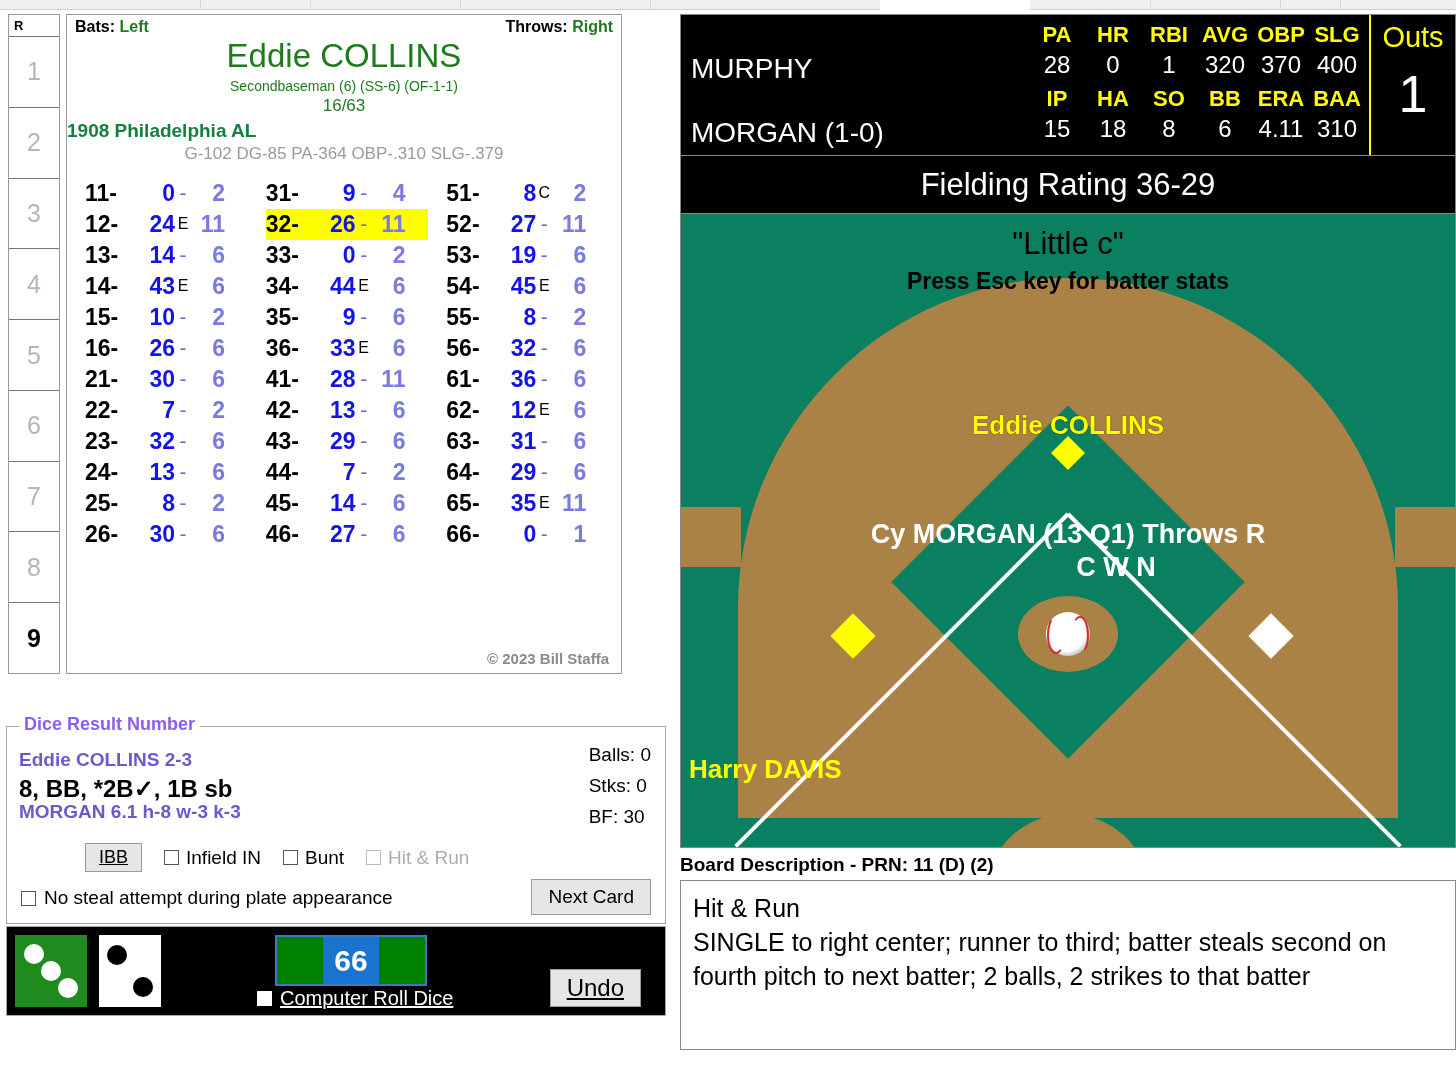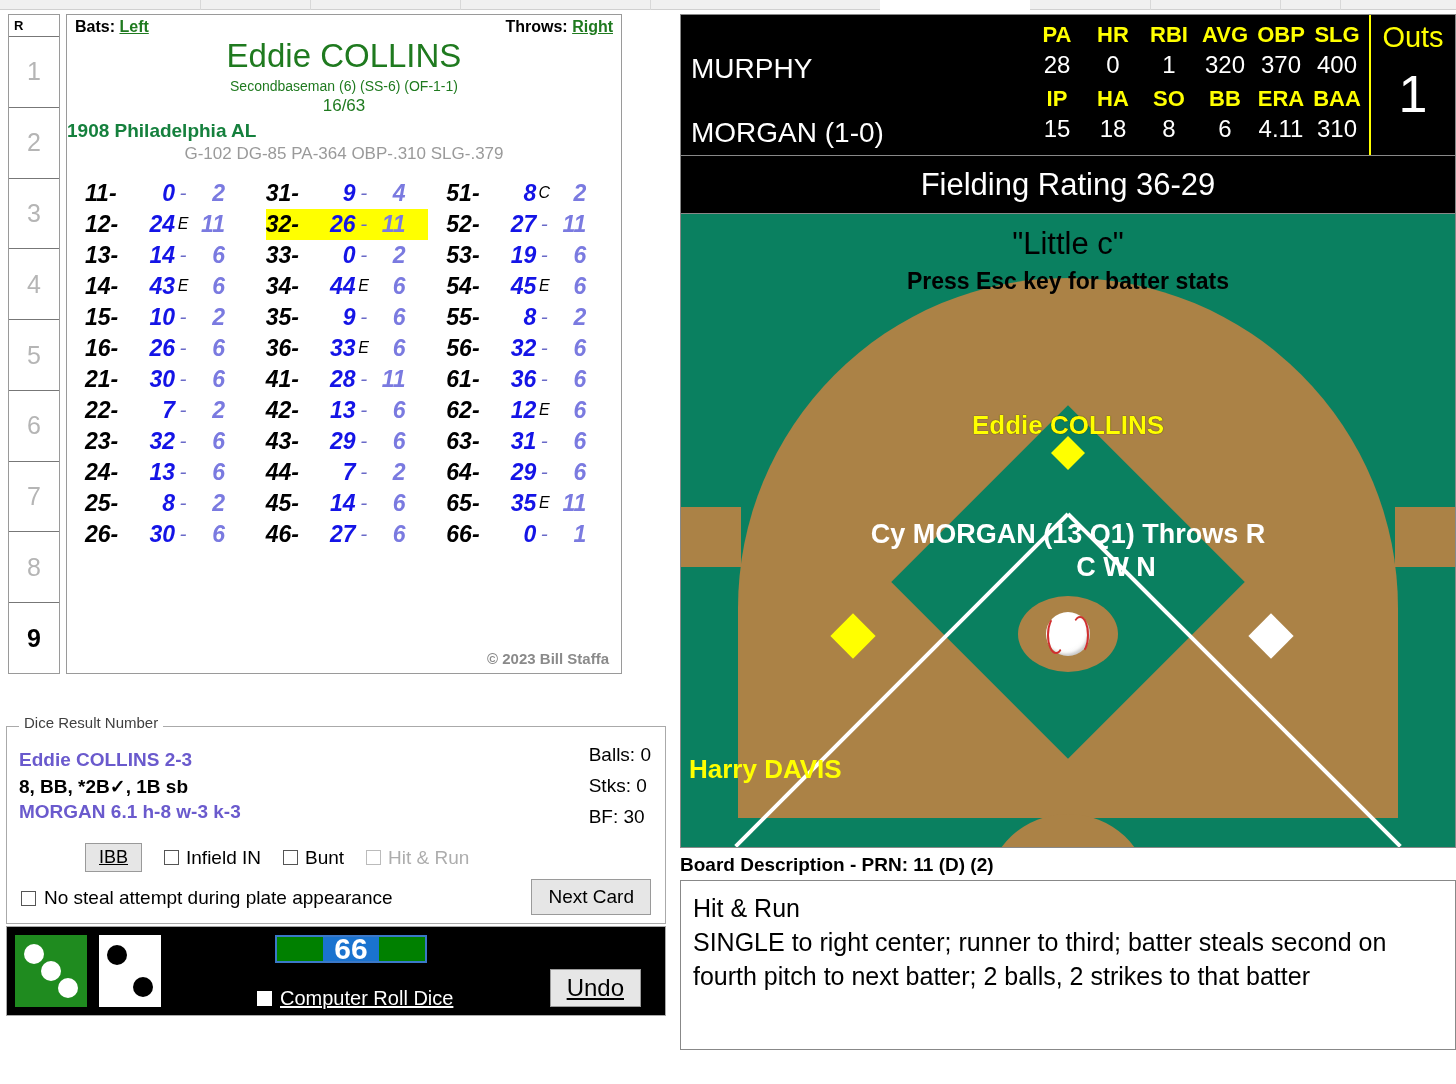--- a/index.html
+++ b/index.html
@@ -26,50 +26,50 @@
     align-items:center; justify-content:center; font-size:25px; color:#b5b5b5; }
   .inning-cell:last-child{ border-bottom:none; }
   .inning-cell.cur{ color:#000; font-weight:bold; }
 
   
   .card{ position:absolute; left:66px; top:0px; width:556px; height:660px;
     border:1px solid #9a9a9a; background:#fff; }
   .card-top{ display:flex; justify-content:space-between; padding:3px 8px 0 8px;
     font-size:16px; font-weight:bold; }
   .lbl{ color:#000; }
-  .val{ color:#1f7a1f;text-decoration:underline; }
+  .val{ color:#1f7a1f; }
   .c-name{ text-align:center; font-size:33px; color:#1f7a1f; margin-top:1px;
     letter-spacing:0px; }
   .c-pos{ text-align:center; font-size:14px; color:#1f7a1f; margin-top:3px; }
   .c-num{ text-align:center; font-size:17px; color:#1f7a1f; margin-top:2px; }
   .c-team{ text-align:left; font-size:19px; color:#15803d; font-weight:bold; margin-top:4px; }
   .c-stats{ text-align:center; font-size:17px; color:#9a9a9a; margin-top:2px; }
 
   .grid{ margin-top:14px; padding:0 12px 0 18px;
     display:grid; grid-template-columns:1fr 1fr 1fr; column-gap:18px; row-gap:0px; }
   .gcell{ font-size:23px; line-height:31px; white-space:nowrap;
-    display:flex; align-items:flex-start;font-style:italic; }
+    display:flex; align-items:flex-start; }
   .gcell .k{ color:#000; font-weight:bold; width:48px; text-align:left; }
   .gcell .a{ color:#1414e6; font-weight:bold; width:42px; text-align:right; }
   .gcell .m{ color:#000; font-size:16px; width:16px; text-align:center;
     position:relative; top:-1px; }
   .gcell .m.dash{ color:#6a6ac8; font-size:21px; }
   .gcell .b{ color:#7a7ae0; font-weight:bold; width:34px; text-align:right; }
   .gcell.hl{ background:#ffff00; }
   .copyright{ position:absolute; right:12px; bottom:6px; font-size:15px;
     color:#8a8a8a; font-weight:bold; }
 
   
   .drn{ position:absolute; left:6px; top:712px; width:660px; height:198px;
     border:1px solid #aaa; background:#fff; }
   .drn-legend{ position:absolute; left:12px; top:-13px; background:#fff;
-    padding:0 5px; font-size:15px; font-weight:normal; color:#404040; }
+    padding:0 5px; font-size:18px; font-weight:bold; color:#8b5cf6; }
   .drn-l1{ position:absolute; left:12px; top:22px; font-size:19px;
     font-weight:bold; color:#6a5acd; }
-  .drn-l2{ position:absolute; left:12px; top:48px; font-size:19px;
+  .drn-l2{ position:absolute; left:12px; top:48px; font-size:24px;
     font-weight:bold; color:#000; }
   .drn-l3{ position:absolute; left:12px; top:74px; font-size:19px;
     font-weight:bold; color:#6a5acd; }
   .drn-right{ position:absolute; right:14px; top:12px; text-align:left;
     font-size:19px; color:#000; line-height:31px; }
 
   .ctrl-row{ position:absolute; left:0; top:116px; width:100%;
     display:flex; align-items:center; padding-left:78px; gap:22px; font-size:19px; }
   .btn{ border:1px solid #9a9a9a; background:#e6e6e6; padding:3px 13px;
     font-size:18px; color:#000; cursor:pointer; }
@@ -86,21 +86,21 @@
 
   
   .dice-strip{ position:absolute; left:6px; top:912px; width:660px; height:90px;
     background:#000; border:1px solid #aaa; }
   .die{ position:absolute; top:8px; width:72px; height:72px; }
   .die.green{ left:8px; background:#1f8b1f; }
   .die.white{ left:92px; background:#fff; width:62px; height:72px; }
   .pip{ position:absolute; width:20px; height:20px; border-radius:50%; }
   .pip.w{ background:#fff; }
   .pip.b{ background:#000; }
-  .resbox{ position:absolute; left:268px; top:8px; width:152px; height:28px;
+  .resbox{ position:absolute; left:268px; top:8px; width:152px; height:51px;
     background:#008000; border:2px solid #3a78c8; }
   .ressel{ position:absolute; left:50%; top:0; transform:translateX(-50%);
     height:100%; width:56px; background:#1a73cf; color:#fff; font-size:30px;
     font-weight:bold; display:flex; align-items:center; justify-content:center; }
   .crd{ position:absolute; left:250px; top:60px; display:flex; align-items:center;
     gap:8px; color:#fff; font-size:20px; }
   .box.wt{ background:#fff; border:1px solid #fff; }
   .undo{ position:absolute; right:24px; top:42px; border:1px solid #9a9a9a;
     background:#e6e6e6; padding:4px 16px; font-size:24px; cursor:pointer; }
 

